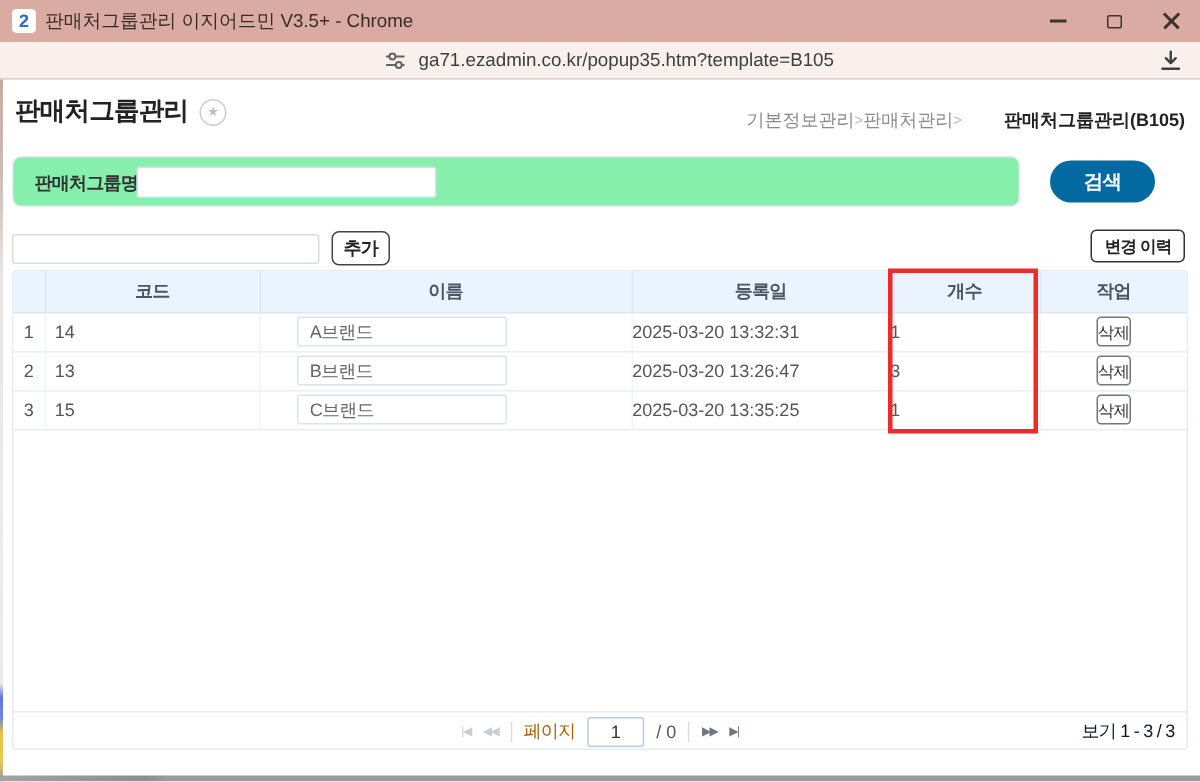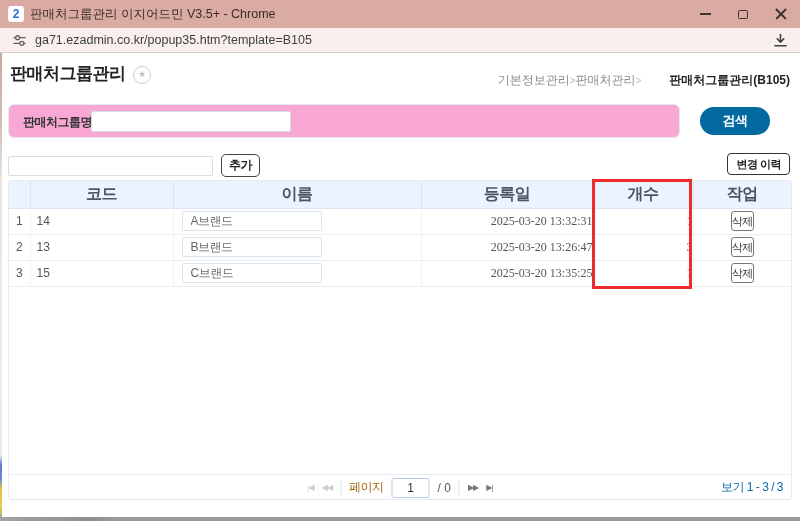--- a/index.html
+++ b/index.html
@@ -13,77 +13,77 @@
   .win-title { margin-left:30px; font-size:12.5px; color:#392c27; }
   .wctrl { position:absolute; right:0; top:0; height:28px; display:flex; }
   .wbtn { width:38px; height:28px; display:flex; align-items:center; justify-content:center; cursor:default; }
   .min-glyph { width:11px; height:1.5px; background:#3d322e; display:block; }
   .max-glyph { width:10px; height:9px; border:1.5px solid #3d322e; border-radius:1.5px; display:block; }
   .close-glyph { position:relative; width:12px; height:12px; display:block; }
   .close-glyph::before,.close-glyph::after { content:""; position:absolute; left:-1px; top:5.2px; width:14px; height:1.6px; background:#3d322e; }
   .close-glyph::before { transform:rotate(45deg); }
   .close-glyph::after { transform:rotate(-45deg); }
 
-  .urlbar { position:absolute; left:0; top:28px; width:800px; height:25px; background:#f9efec; border-bottom:1px solid #d9cdc9; display:flex; align-items:center; }
+  .urlbar { position:absolute; left:0; top:28px; width:800px; height:25px; background:#f9efec; border-bottom:1px solid #d9cdc9; display:flex; align-items:center;justify-content:center; }
   .tune-ic { margin-left:12px; width:15px; height:15px; flex:none; }
   .url-text { margin-left:8px; font-size:12.5px; color:#3c4043; }
   .dl-ic { position:absolute; right:11px; top:4px; width:17px; height:17px; }
 
   
   .page-title { position:absolute; left:10px; top:62px; font-size:17px; font-weight:bold; color:#222222; letter-spacing:-0.5px; }
   .fav-star { position:absolute; left:133px; top:66px; width:18px; height:18px; border:1.5px solid #cccccc; border-radius:50%;
               color:#bfbfbf; font-size:9px; line-height:15px; text-align:center; }
   .breadcrumb { position:absolute; right:10px; top:72px; font-size:12px; color:#8a8a8a; display:flex; gap:0; align-items:center; }
   .bc-sep { color:#bbbbbb; font-size:10px; }
   .bc-cur { color:#222222; font-weight:bold;margin-left:28px; }
 
   
-  .search-panel { position:absolute; left:8px; top:104px; width:672px; height:34px; border:1px solid #e3e9f1; border-radius:6px; background:#f9a8d4; }
+  .search-panel { position:absolute; left:8px; top:104px; width:672px; height:34px; border:1px solid #e3e9f1; border-radius:6px; background:#86efac; }
   .sp-label { position:absolute; left:14px; top:0; line-height:34px; font-size:12px; font-weight:bold; color:#333333; letter-spacing:-0.5px; }
   .sp-input { position:absolute; left:82px; top:6px; width:200px; height:21px; border:1px solid #d8dde4; border-radius:2px; font-size:12px; padding:0 6px; outline:none; }
   .search-btn { position:absolute; left:700px; top:107px; width:70px; height:28px; border:none; border-radius:15px;
                 background:#0369a1; color:#ffffff; font-size:13px; font-weight:bold; letter-spacing:-0.5px; cursor:pointer;
                 font-family:"Liberation Sans","DejaVu Sans",sans-serif; }
 
   
   .add-input { position:absolute; left:8px; top:156px; width:205px; height:20px; border:1px solid #d8dde4; border-radius:2px; font-size:12px; padding:0 6px; outline:none; }
   .add-btn { position:absolute; left:221px; top:154px; height:23px; padding:0 7px; background:#ffffff; border:1.5px solid #444444;
              border-radius:5px; font-size:12px; font-weight:bold; color:#222222; letter-spacing:-0.5px; cursor:pointer;
              font-family:"Liberation Sans","DejaVu Sans",sans-serif; }
   .hist-btn { position:absolute; right:10px; top:153px; height:22px; padding:0 8px; background:#ffffff; border:1.5px solid #333333;
               border-radius:4px; font-size:11px; font-weight:bold; color:#222222; letter-spacing:-0.5px; cursor:pointer;
               font-family:"Liberation Sans","DejaVu Sans",sans-serif;margin-left:24px; }
 
   
   .grid-wrap { position:absolute; left:8px; top:180px; width:784px; height:320px; border:1px solid #e5ebf2; border-radius:3px; background:#ffffff; }
   table.grid { border-collapse:collapse; width:782px; table-layout:fixed; }
-  .grid thead th { height:27px; background:#eaf3fe; font-size:16px; font-weight:600; color:#4b5563; letter-spacing:-0.5px;
+  .grid thead th { height:27px; background:#eaf3fe; font-size:12px; font-weight:600; color:#4b5563; letter-spacing:-0.5px;
                    border-right:1px solid #d8e5f5; border-bottom:1px solid #dde7f3; text-align:center; }
   .grid thead th:last-child { border-right:none; }
   .grid tbody td { height:26px; font-size:12px; color:#555555; border-bottom:1px solid #e9eef5; border-right:1px solid #f0f4f9; background:#ffffff; }
   .grid tbody td:last-child { border-right:none; }
   .c-no { text-align:center; color:#666666; }
   .c-code { text-align:left; padding-left:6px; }
-  .c-name input { margin-left:8px; width:140px; height:20px; border:1px solid #dce3ea; border-radius:2px; font-size:12px; color:#666666;
+  .c-name input { margin-left:24px; width:140px; height:20px; border:1px solid #dce3ea; border-radius:2px; font-size:12px; color:#666666;
                   padding:0 8px; outline:none; font-family:"Liberation Sans","DejaVu Sans",sans-serif; letter-spacing:-0.5px; }
-  .c-date,.c-count { text-align:right;font-family:Liberation Serif, serif; }
+  .c-date,.c-count { text-align:left; }
   .c-action { text-align:center; }
   .del-btn { height:20px; padding:0 0; background:#ffffff; border:1px solid #777777; border-radius:3px; font-size:11px; color:#333333;
              letter-spacing:-0.5px; cursor:pointer; font-family:"Liberation Sans","DejaVu Sans",sans-serif; }
 
   
   .pager { position:absolute; left:0; bottom:0; width:100%; height:25px; border-top:1px solid #e9edf3; }
   .pager-center { position:absolute; left:50%; top:0; transform:translateX(-50%); height:25px; display:flex; align-items:center; gap:8px; white-space:nowrap; }
   .pg-ico { font-size:8px; color:#6f7780; letter-spacing:-1px; cursor:pointer; }
   .pg-ico.disabled { color:#c9ced5; }
   .pg-sep { width:1px; height:14px; background:#d9dde2; }
   .pg-label { font-size:12px; color:#a16207; letter-spacing:-0.5px; }
   .pg-input { width:38px; height:20px; border:1px solid #b9cbe2; border-radius:2px; text-align:center; font-size:12px; color:#333333; outline:none; }
   .pg-total { font-size:12px; color:#555555; }
-  .view-info { position:absolute; right:8px; top:0; line-height:25px; font-size:12px; color:#0369a1; letter-spacing:-0.5px; }
+  .view-info { position:absolute; right:8px; top:0; line-height:25px; font-size:12px; color:#0f172a; letter-spacing:-0.5px; }
 
   
   .red-box { position:absolute; left:592px; top:179px; width:100px; height:110px; border:3px solid #ee2a2a; z-index:50; pointer-events:none; }
 
   
   .left-strip { position:absolute; left:0; top:53px; width:2px; height:468px; z-index:60;
     background:linear-gradient(180deg,#c5ab9f 0%,#cfbdb4 14%,#e8e6e4 28%,#ececec 70%,#ebe9e9 86%,#5d7bd5 88%,#6c88dd 91%,#e3c23e 93%,#e8cc52 97%,#999999 100%); }
   .bottom-strip { position:absolute; left:0; top:517px; width:800px; height:4px; z-index:60;
     background:linear-gradient(90deg,#a3a3a3 0%,#8d8d8d 12%,#9b9b9b 14%,#9b9b9b 100%); }
 </style>

